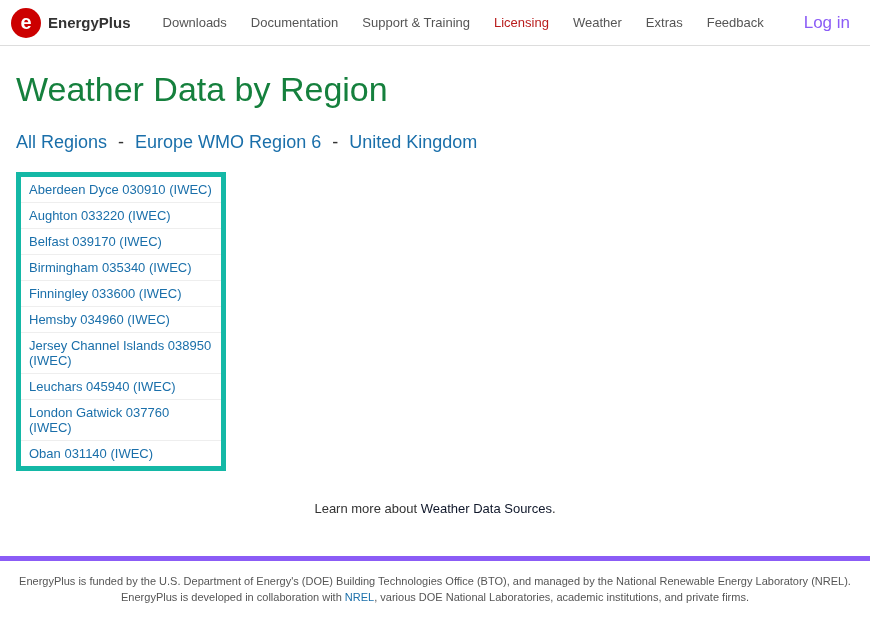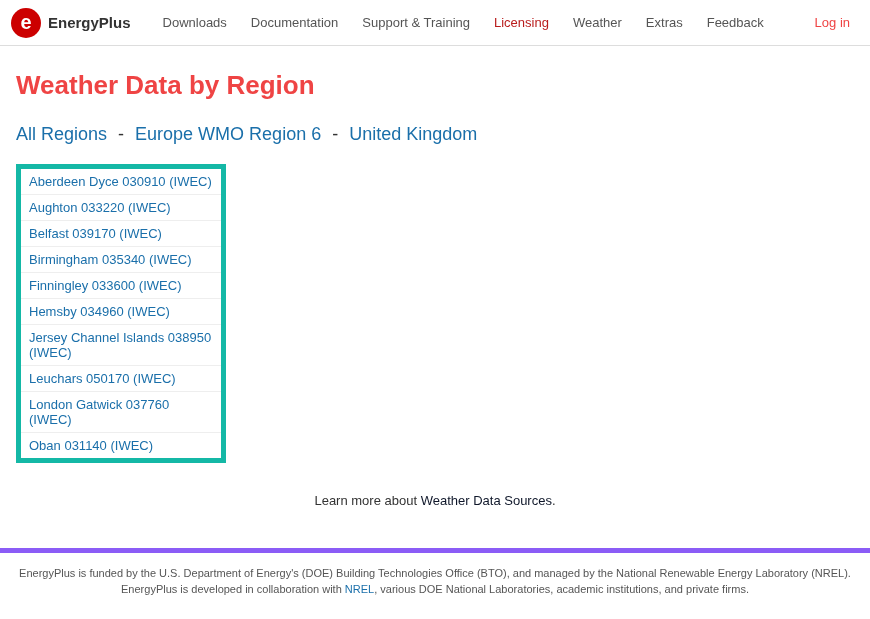--- a/index.html
+++ b/index.html
@@ -41,35 +41,35 @@
       color: #555;
       cursor: pointer;
       text-decoration: none;
       line-height: 46px;
       display: inline-block;
       text-align: center;
     }
     .nav-item.orange { color: #b91c1c; }
     #login-btn {
       margin-left: auto;
-      font-size: 13px;
-      color: #ef4444;
+      font-size: 17px;
+      color: #8b5cf6;
       cursor: pointer;
       padding: 0 10px;
     }
 
     
     #main {
       padding: 10px 16px;
       max-width: 870px;
     }
     #page-title {
-      font-size: 26px;
-      font-weight: bold;
-      color: #ef4444;
+      font-size: 34px;
+      font-weight: normal;
+      color: #15803d;
       margin: 14px 0 20px 0;
     }
     #breadcrumb {
       font-size: 18px;
       margin-bottom: 16px;
       line-height: 1.5;
     }
     .bc-link {
       color: #1a6faa;
       cursor: pointer;
@@ -161,21 +161,21 @@
 
 
   <div id="location-list">
   <div class="location-item">Aberdeen Dyce 030910 (IWEC)</div>
       <div class="location-item">Aughton 033220 (IWEC)</div>
       <div class="location-item">Belfast 039170 (IWEC)</div>
       <div class="location-item">Birmingham 035340 (IWEC)</div>
       <div class="location-item">Finningley 033600 (IWEC)</div>
       <div class="location-item">Hemsby 034960 (IWEC)</div>
       <div class="location-item">Jersey Channel Islands 038950 (IWEC)</div>
-      <div class="location-item">Leuchars 050170 (IWEC)</div>
+      <div class="location-item">Leuchars 045940 (IWEC)</div>
       <div class="location-item">London Gatwick 037760 (IWEC)</div>
       <div class="location-item">Oban 031140 (IWEC)</div>
     </div>
 
   <div id="learn-more">
     <span>Learn more about </span><a>Weather Data Sources</a><span>.</span>
   </div>
 </div>
 
 <div id="footer">

